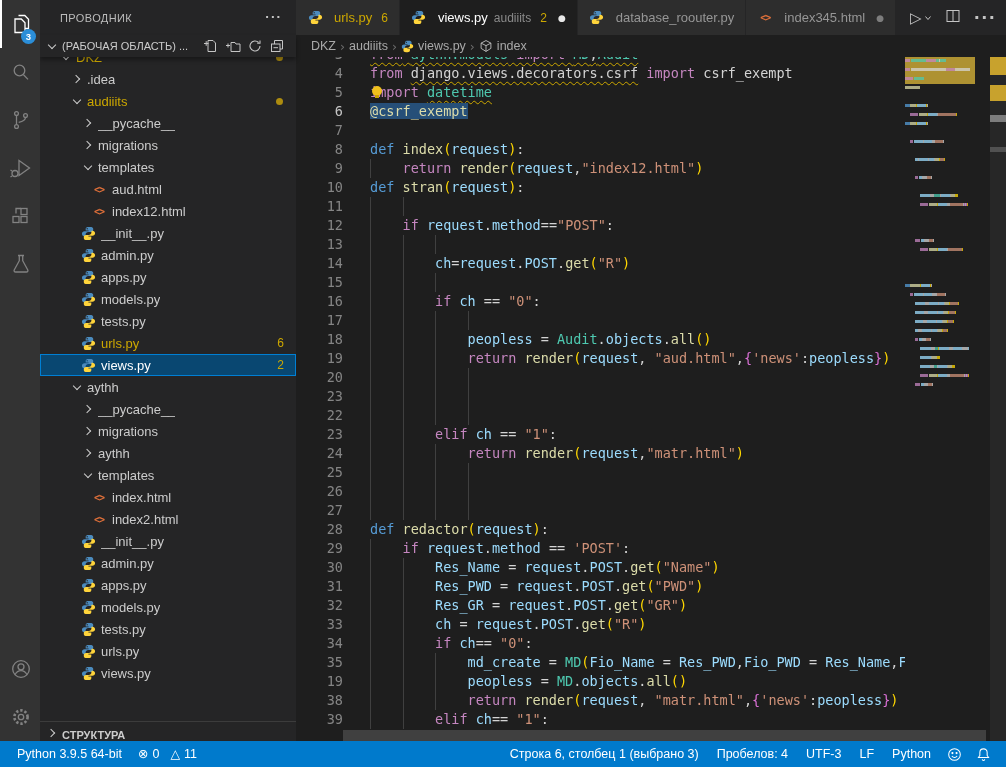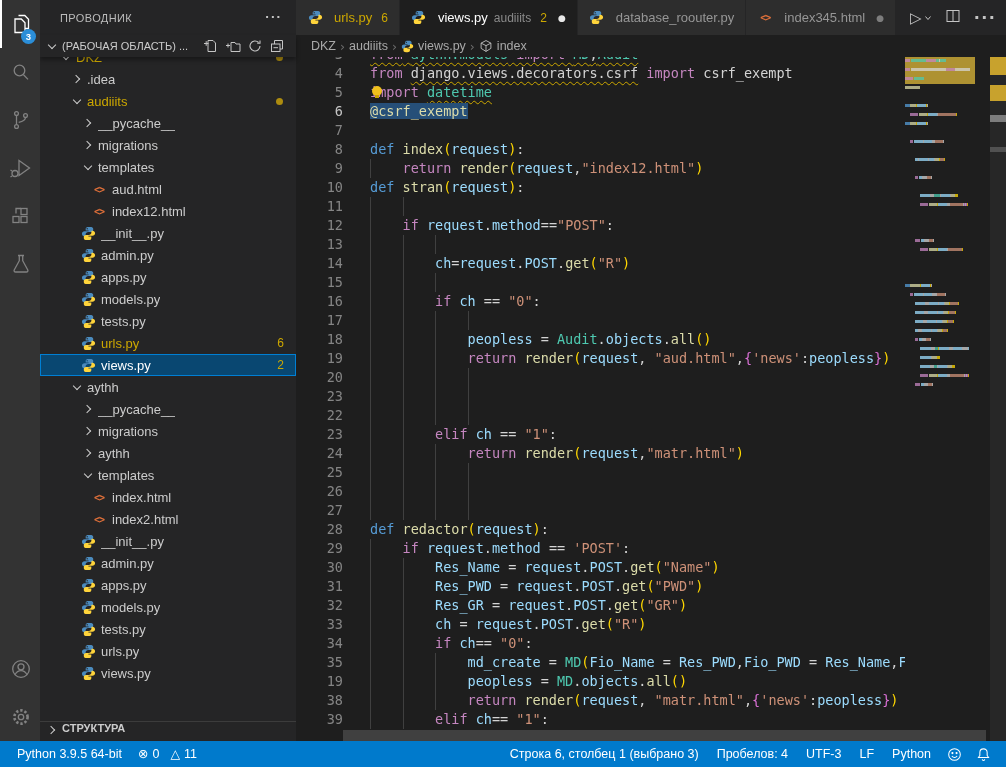--- a/index.html
+++ b/index.html
@@ -30,21 +30,21 @@
   .trow.sel-row .tlabel{color:#ffffff;}
   .tlabel{overflow:hidden;text-overflow:ellipsis;}
   .chev{width:16px;height:16px;flex:none;position:relative;margin-right:2px;}
   .chev::before{content:"";position:absolute;top:4px;left:5px;width:5px;height:5px;
                 border-right:1px solid #cccccc;border-bottom:1px solid #cccccc;transform:rotate(45deg);}
   .chev.right::before{transform:rotate(-45deg);top:5px;left:4px;}
   .fico{width:16px;height:16px;margin-right:5px;flex:none;display:flex;align-items:center;justify-content:center;}
   .htmlico::before{content:"<>";color:#e0703a;font-weight:bold;font-size:10px;letter-spacing:-1px;font-family:"DejaVu Sans Mono",monospace;}
   .rbadge{margin-left:auto;margin-right:12px;color:#cca700;font-size:12px;}
   .rdot{margin-left:auto;margin-right:13px;width:7px;height:7px;border-radius:50%;background:#ad8c0f;flex:none;}
-  .sb-struct{height:19px;flex:none;display:flex;align-items:flex-start;font-size:11px;font-weight:bold;color:#cccccc;
+  .sb-struct{height:19px;flex:none;display:flex;align-items:flex-end;font-size:11px;font-weight:bold;color:#cccccc;
              border-top:1px solid #3c3c3c;padding-left:4px;background:#252526;}
   
   .editor{position:absolute;left:296px;right:0;top:0;bottom:26px;background:#1e1e1e;}
   .tabbar{height:35px;background:#252526;display:flex;align-items:stretch;}
   #tabs{display:flex;}
   .tab{display:flex;align-items:center;padding:0 11px;background:#2d2d2d;border-right:1px solid #252526;
        color:#969696;font-size:13px;gap:6px;cursor:pointer;white-space:nowrap;}
   .tab.active{background:#1e1e1e;color:#ffffff;}
   .tab .desc{font-size:12px;color:#8a8a8a;}
   .tab .tbadge{color:#cca700;font-size:12px;margin-left:3px;}

